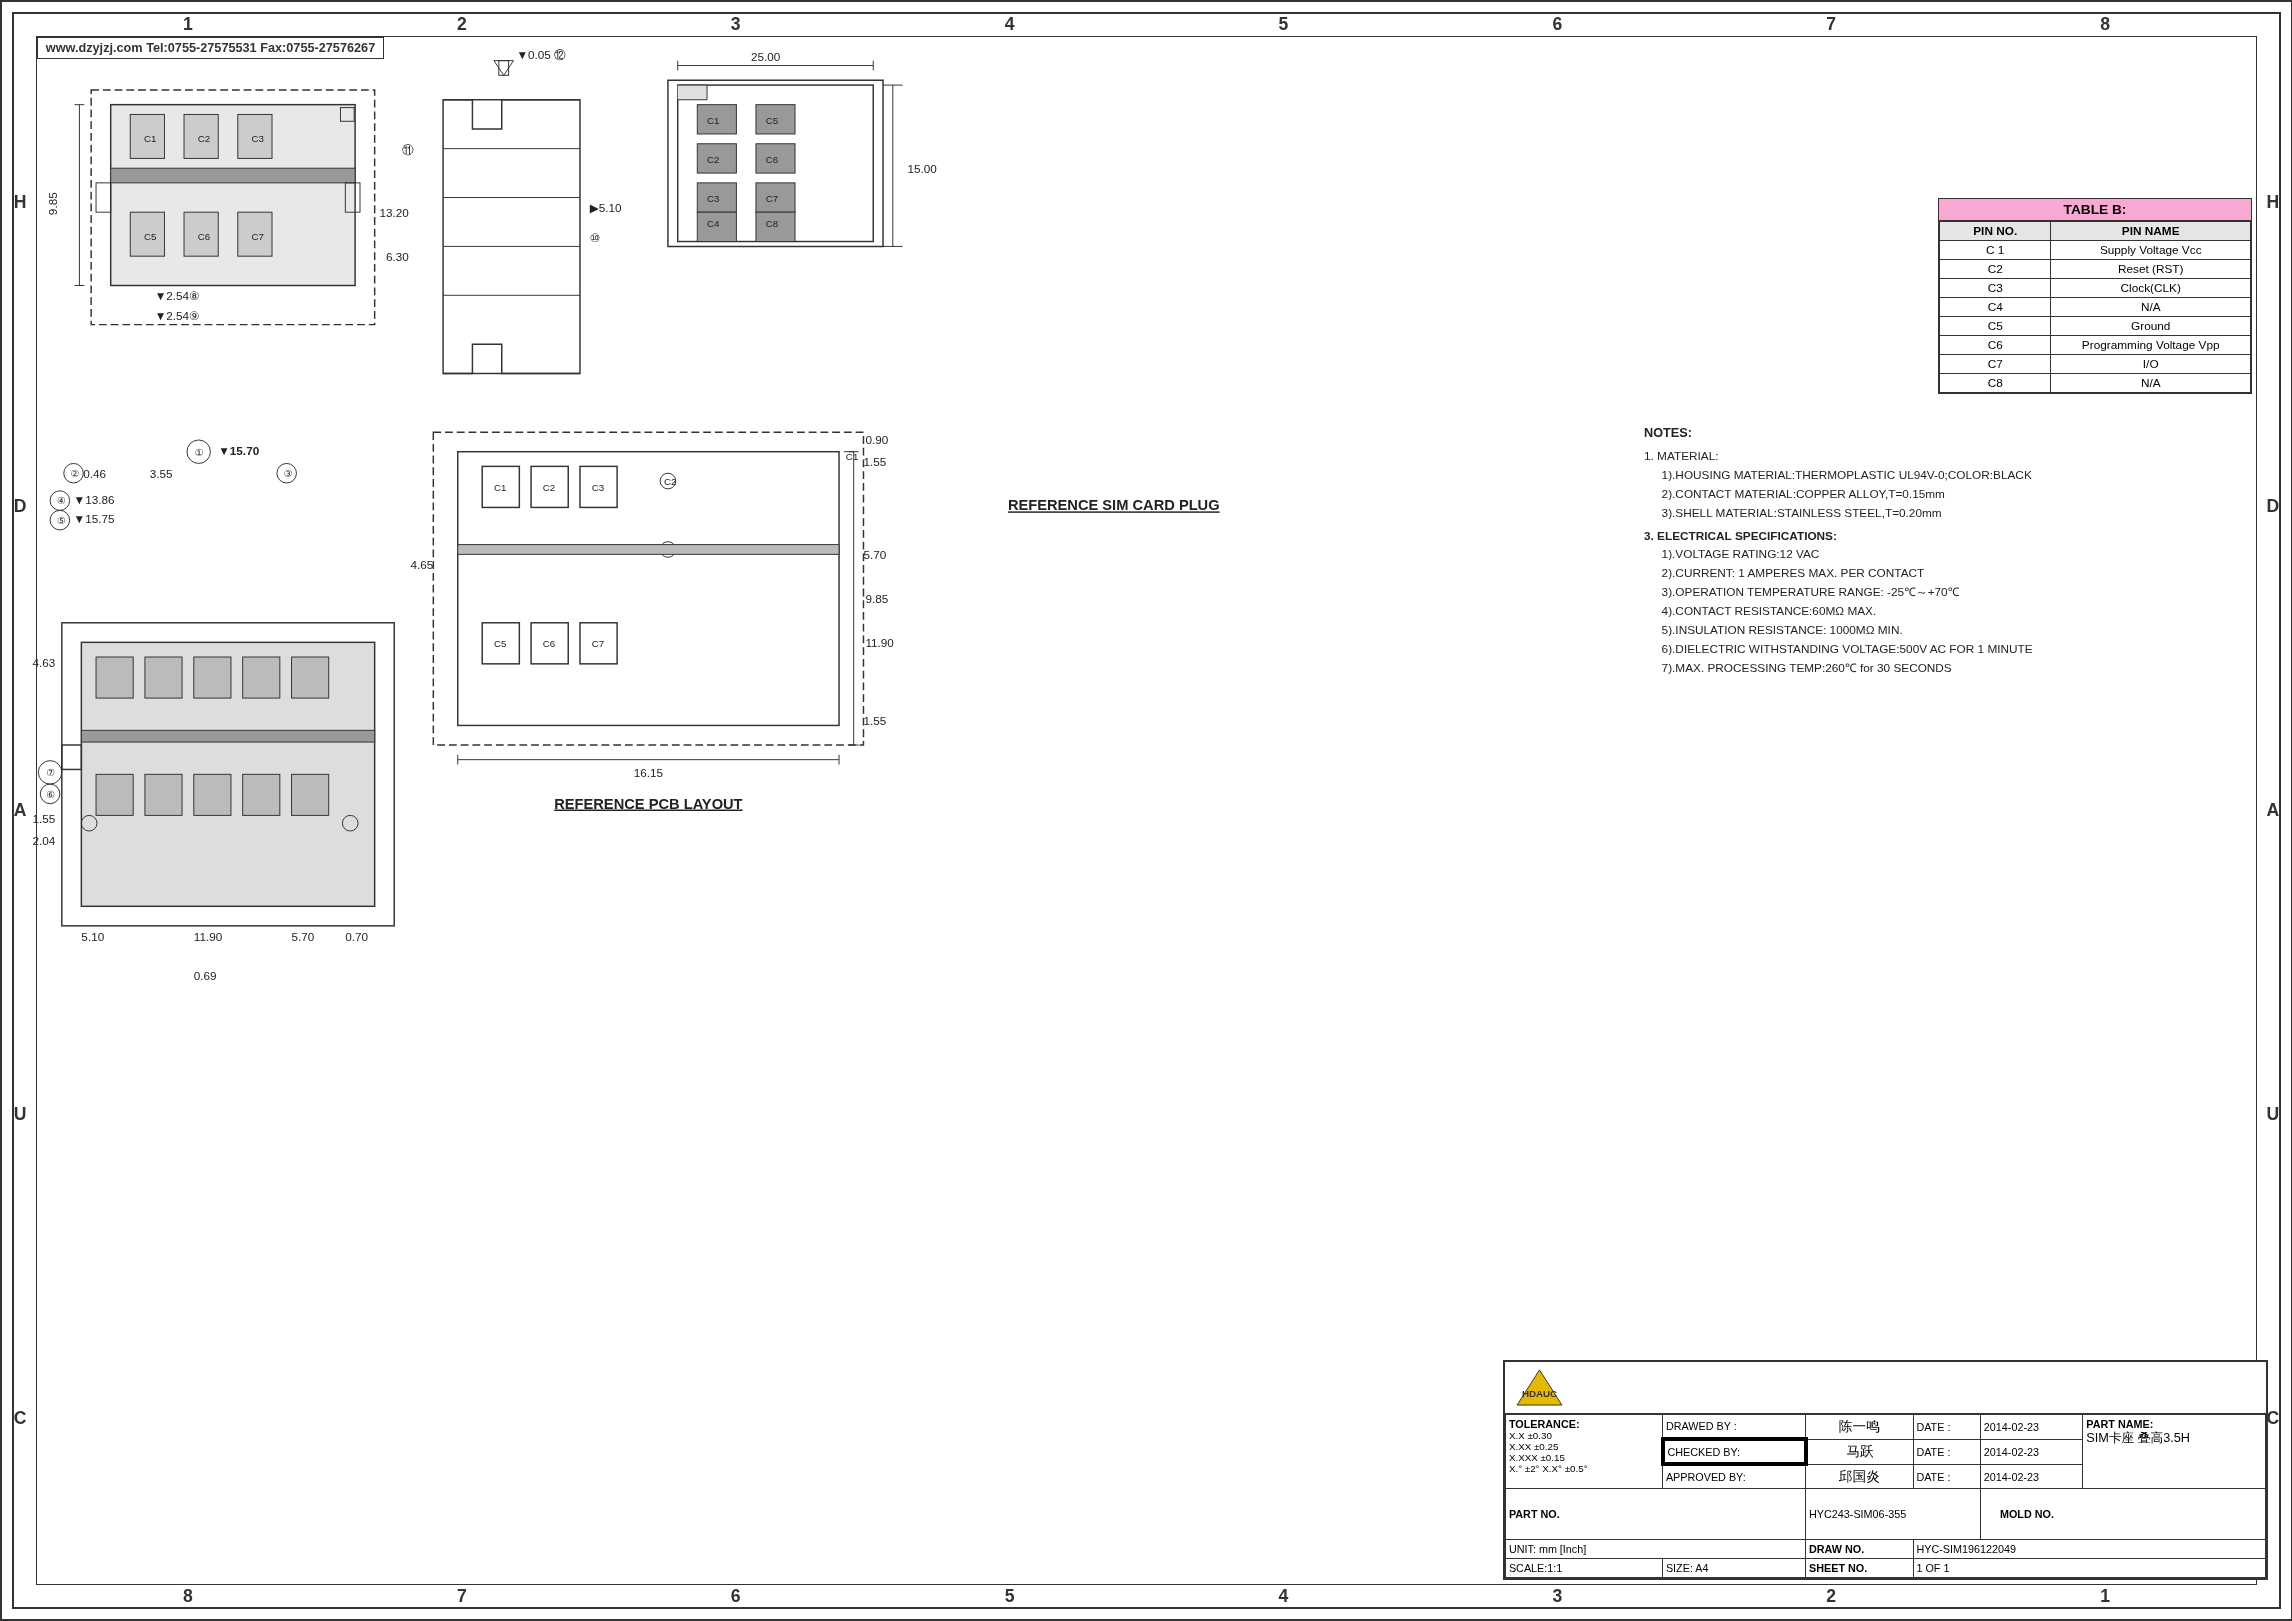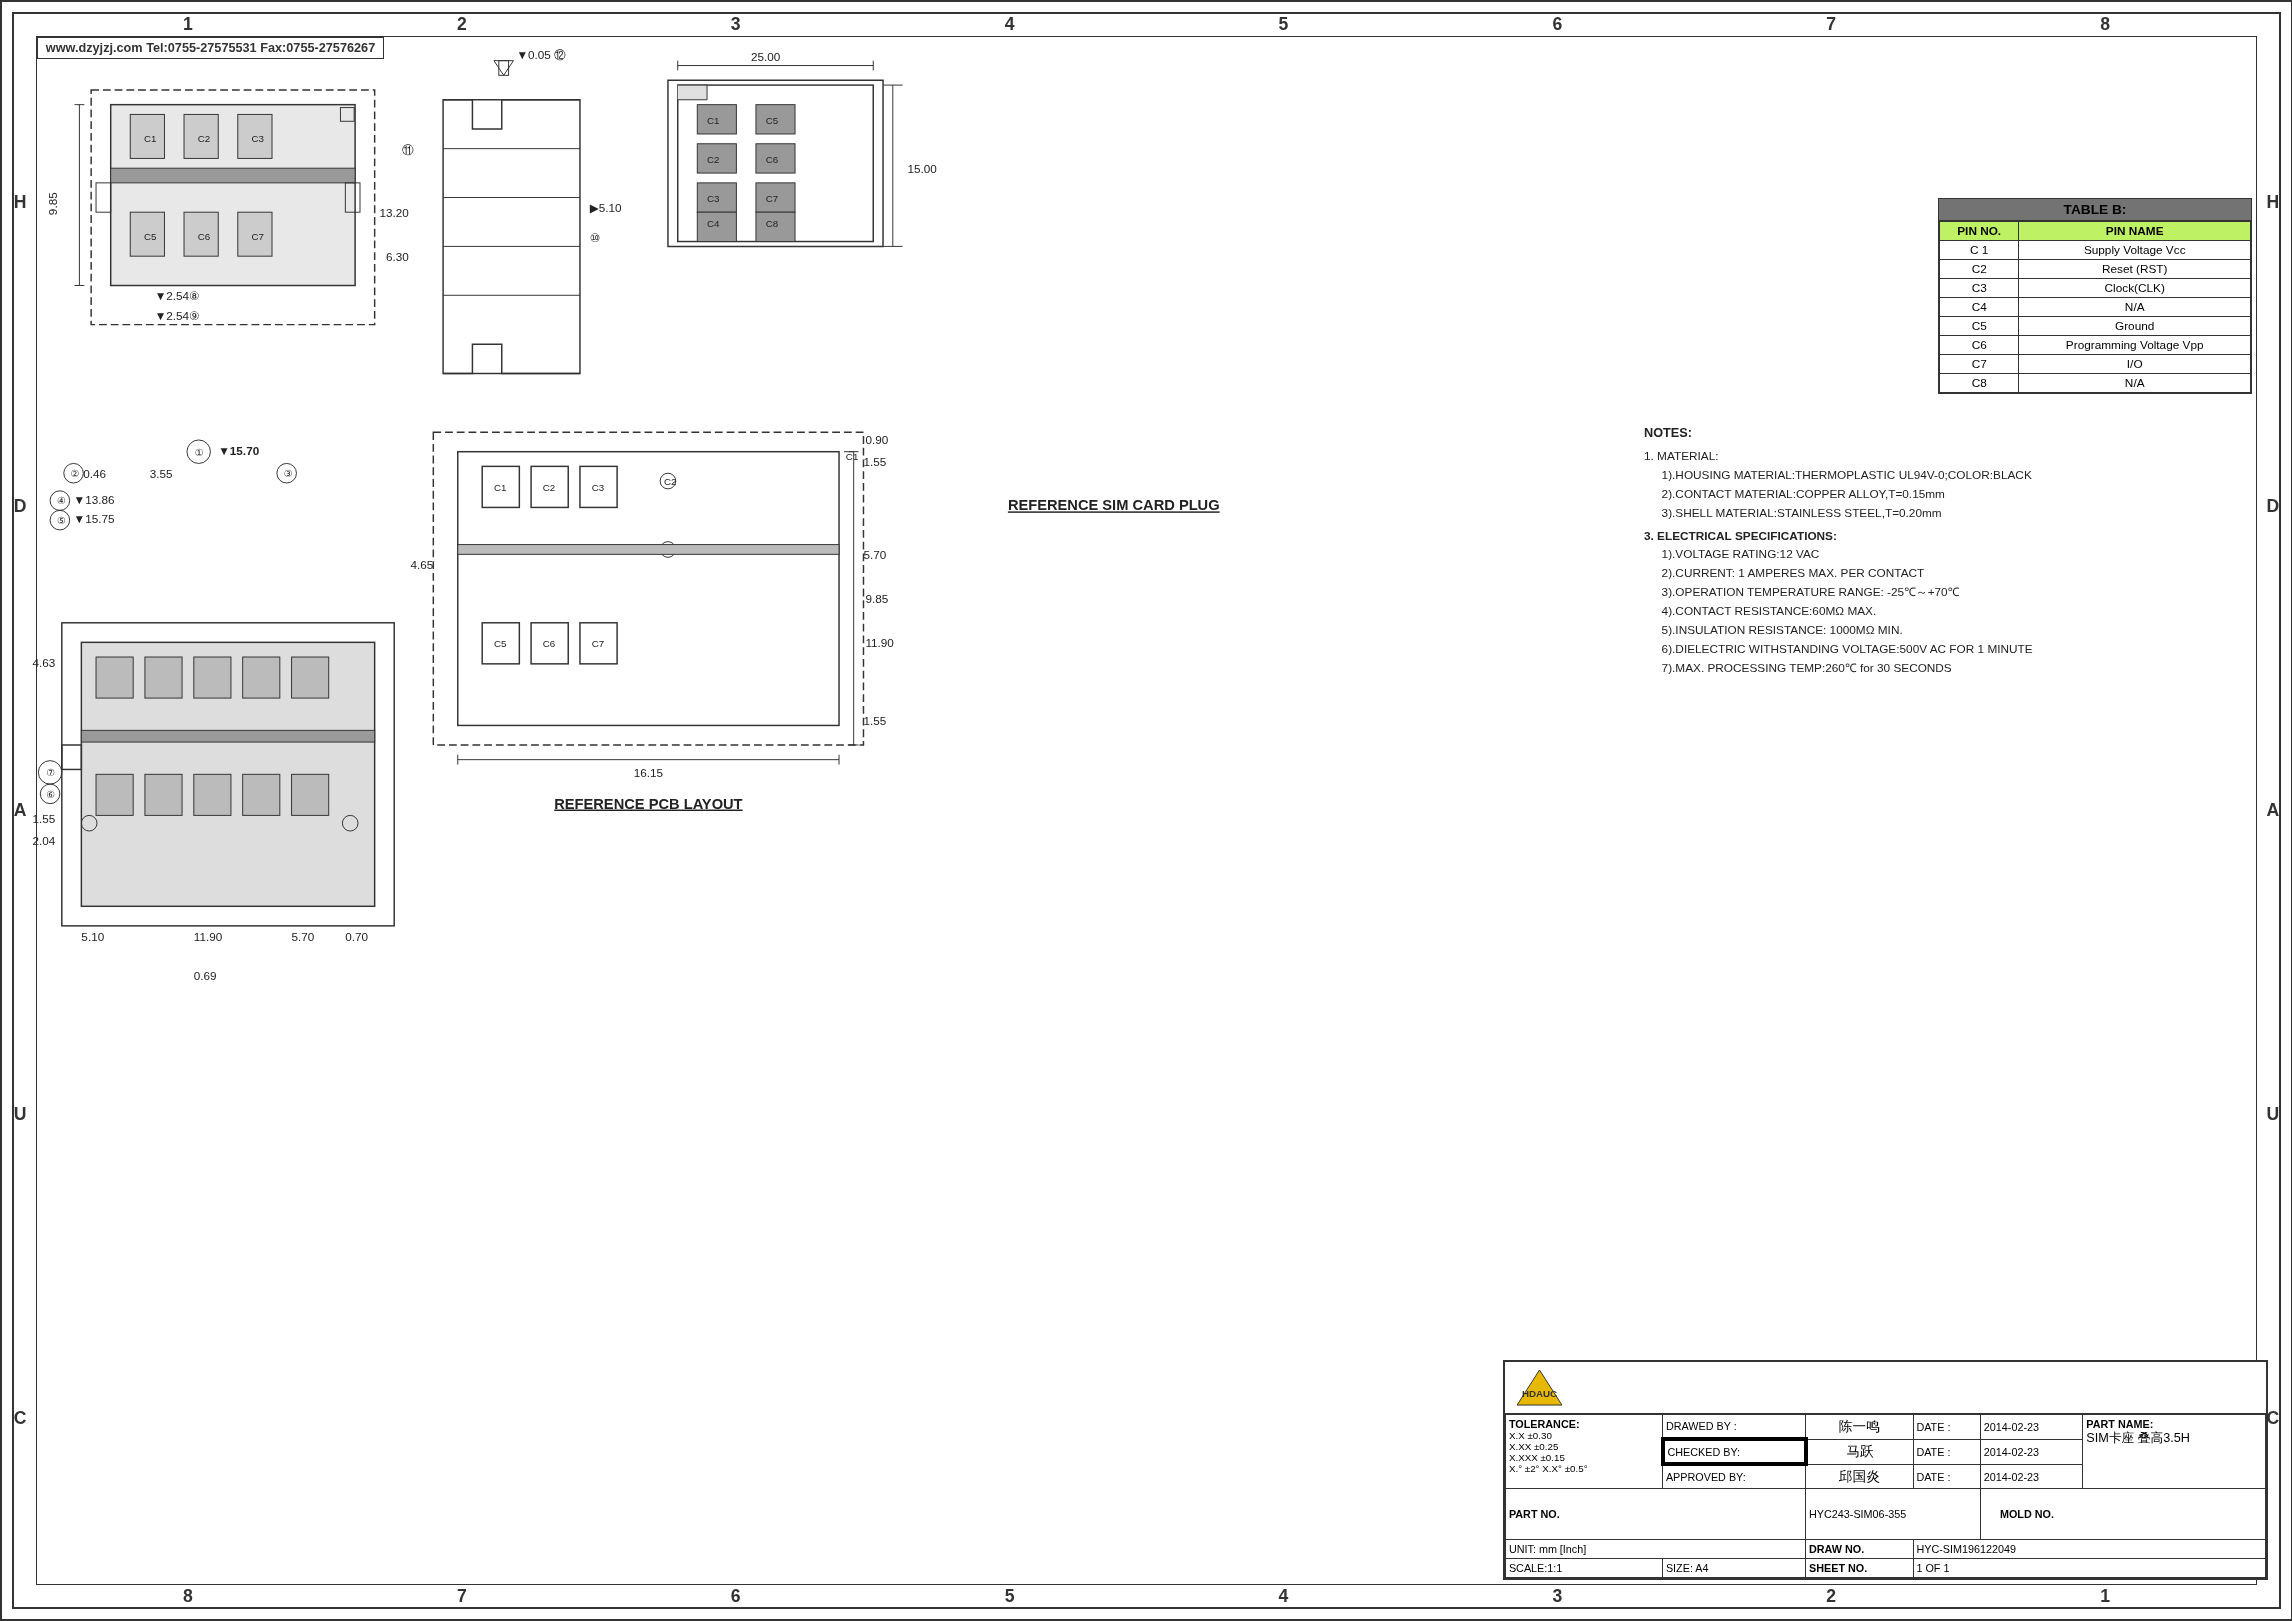--- a/index.html
+++ b/index.html
@@ -94,31 +94,31 @@
       right: 39px;
       width: 314px;
       border: 1.5px solid #333;
     }
     .table-b-title {
       text-align: center;
       font-size: 13.7px;
       font-weight: bold;
       padding: 2.9px;
       border-bottom: 1px solid #333;
-      background: #737373;
+      background: #f9a8d4;
     }
     .table-b table {
       width: 100%;
       border-collapse: collapse;
       font-size: 11.8px;
     }
     .table-b th {
       border: 1px solid #333;
-      padding: 2px 3px;
-      background: #bef264;
+      padding: 2px 19px;
+      background: #e5e5e5;
       font-weight: bold;
       text-align: center;
     }
     .table-b td {
       border: 1px solid #333;
       padding: 2px 4.9px;
       text-align: center;
     }
     
     .notes-section {

